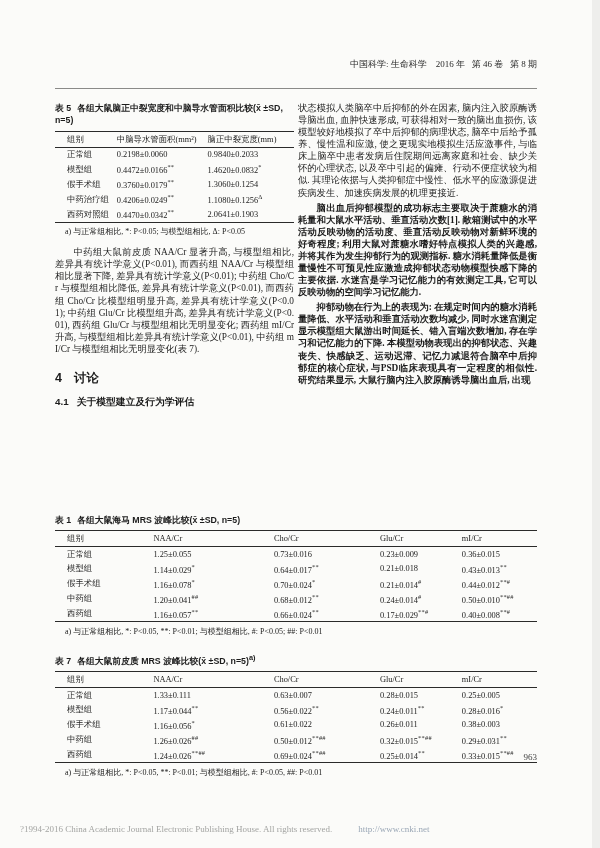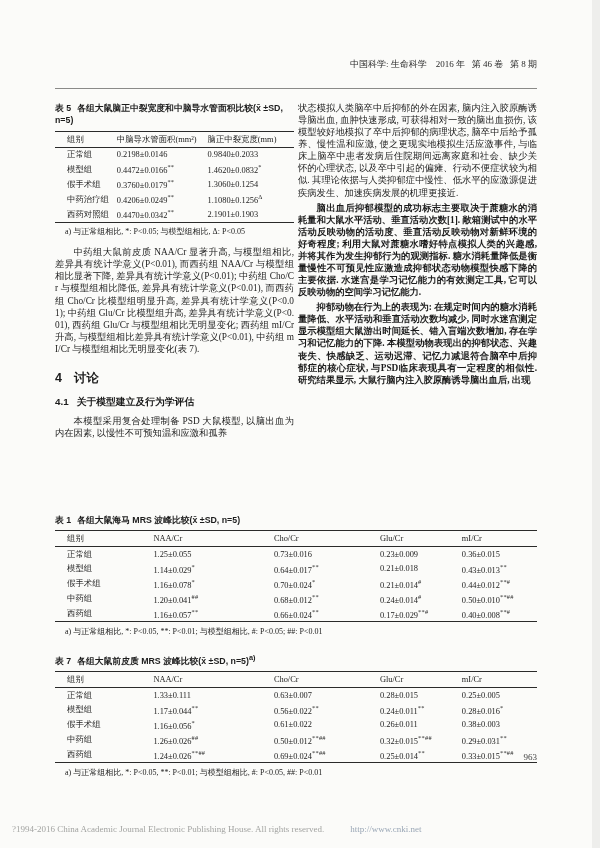--- a/index.html
+++ b/index.html
@@ -106,21 +106,21 @@
 
   .page-number {
     position: absolute;
     right: 55px;
     top: 752px;
     font-size: 9px;
     color: #444;
   }
   .footer {
     position: absolute;
-    left: 12px;
+    left: 20px;
     right: 20px;
     bottom: 14px;
     font-size: 9px;
     color: #a3a4a2;
     font-family: "Liberation Serif", "DejaVu Serif", serif;
   }
   .footer .url { margin-left: 26px; color: #9aa7b6; }
 </style>
 </head>
 <body>
@@ -144,57 +144,56 @@
               <thead>
                 <tr>
                   <th>组别</th>
                   <th>中脑导水管面积(mm²)</th>
                   <th>脑正中裂宽度(mm)</th>
                 </tr>
               </thead>
               <tbody>
                 <tr>
                   <td>正常组</td>
-                  <td>0.2198±0.0146</td>
+                  <td>0.2198±0.0060</td>
                   <td>0.9840±0.2033</td>
                 </tr>
                 <tr>
                   <td>模型组</td>
                   <td>0.4472±0.0166<sup>**</sup></td>
                   <td>1.4620±0.0832<sup>*</sup></td>
                 </tr>
                 <tr>
                   <td>假手术组</td>
                   <td>0.3760±0.0179<sup>**</sup></td>
                   <td>1.3060±0.1254</td>
                 </tr>
                 <tr>
                   <td>中药治疗组</td>
                   <td>0.4206±0.0249<sup>**</sup></td>
                   <td>1.1080±0.1256<sup>Δ</sup></td>
                 </tr>
                 <tr>
                   <td>西药对照组</td>
                   <td>0.4470±0.0342<sup>**</sup></td>
-                  <td>2.1901±0.1903</td>
+                  <td>2.0641±0.1903</td>
                 </tr>
               </tbody>
             </table>
           <div class="tbl-foot">a) 与正常组相比, *: P&lt;0.05; 与模型组相比, Δ: P&lt;0.05</div>
         </div>
 
         <p class="body indent">中药组大鼠前皮质 NAA/Cr 显著升高, 与模型组相比, 差异具有统计学意义(P&lt;0.01), 而西药组 NAA/Cr 与模型组相比显著下降, 差异具有统计学意义(P&lt;0.01); 中药组 Cho/Cr 与模型组相比降低, 差异具有统计学意义(P&lt;0.01), 而西药组 Cho/Cr 比模型组明显升高, 差异具有统计学意义(P&lt;0.01); 中药组 Glu/Cr 比模型组升高, 差异具有统计学意义(P&lt;0.01), 西药组 Glu/Cr 与模型组相比无明显变化; 西药组 mI/Cr 升高, 与模型组相比差异具有统计学意义(P&lt;0.01), 中药组 mI/Cr 与模型组相比无明显变化(表 7).</p>
 
         <h2 class="sec">
           <span class="secnum">4</span><span>讨论</span>
         </h2>
         <h3 class="subsec">
           <span class="secnum">4.1</span><span>关于模型建立及行为学评估</span>
         </h3>
-        <p class="body indent">本模型采用复合处理制备 PSD 大鼠模型, 以脑出血为内在因素, 以慢性不可预知温和应激和孤养</p>
       </div>
 
       <div class="col">
         <p class="body">状态模拟人类脑卒中后抑郁的外在因素, 脑内注入胶原酶诱导脑出血, 血肿快速形成, 可获得相对一致的脑出血损伤, 该模型较好地模拟了卒中后抑郁的病理状态, 脑卒中后给予孤养、慢性温和应激, 使之更现实地模拟生活应激事件, 与临床上脑卒中患者发病后住院期间远离家庭和社会、缺少关怀的心理状态, 以及卒中引起的偏瘫、行动不便症状较为相似. 其理论依据与人类抑郁症中慢性、低水平的应激源促进疾病发生、加速疾病发展的机理更接近.</p>
         <p class="body indent mt">脑出血后抑郁模型的成功标志主要取决于蔗糖水的消耗量和大鼠水平活动、垂直活动次数[1]. 敞箱测试中的水平活动反映动物的活动度、垂直活动反映动物对新鲜环境的好奇程度; 利用大鼠对蔗糖水嗜好特点模拟人类的兴趣感, 并将其作为发生抑郁行为的观测指标. 糖水消耗量降低是衡量慢性不可预见性应激造成抑郁状态动物模型快感下降的主要依据. 水迷宫是学习记忆能力的有效测定工具, 它可以反映动物的空间学习记忆能力.</p>
         <p class="body indent mt">抑郁动物在行为上的表现为: 在规定时间内的糖水消耗量降低、水平活动和垂直活动次数均减少, 同时水迷宫测定显示模型组大鼠游出时间延长、错入盲端次数增加, 存在学习和记忆能力的下降. 本模型动物表现出的抑郁状态、兴趣丧失、快感缺乏、运动迟滞、记忆力减退符合脑卒中后抑郁症的核心症状, 与PSD临床表现具有一定程度的相似性. 研究结果显示, 大鼠行脑内注入胶原酶诱导脑出血后, 出现</p>
       </div>
 
     </div>
 

